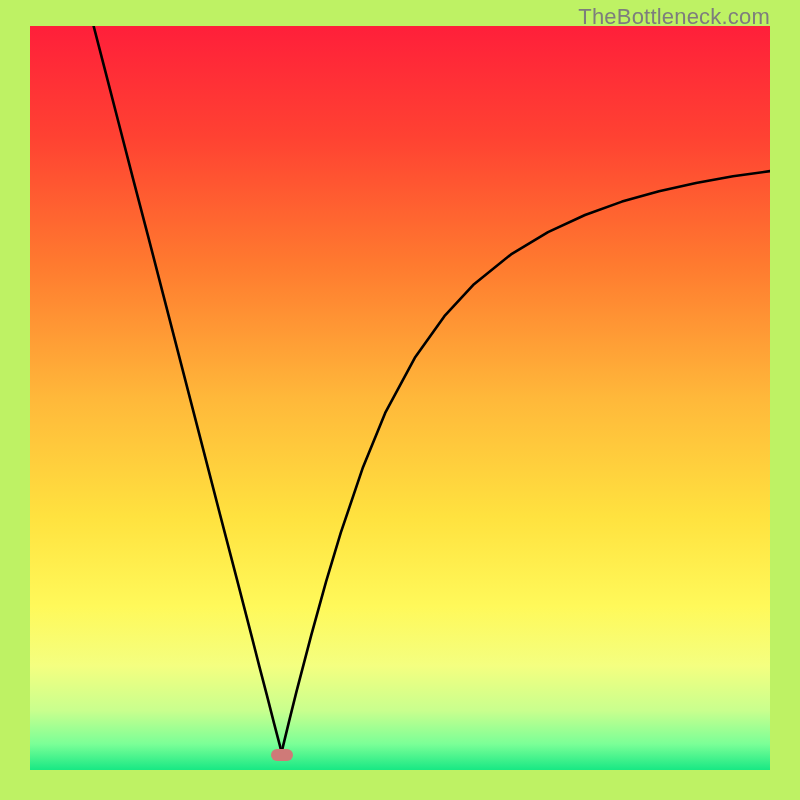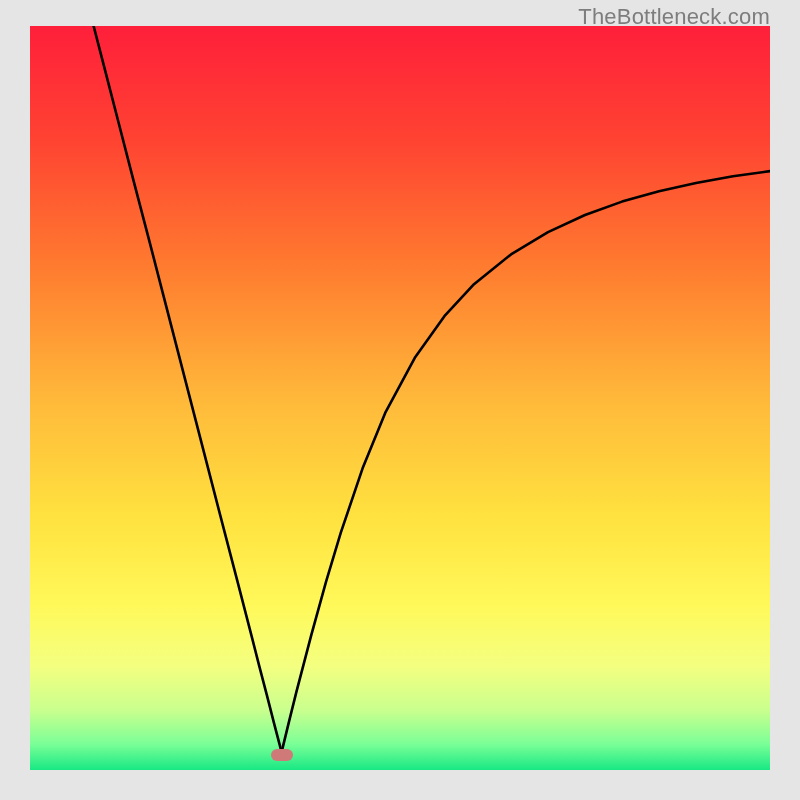--- a/index.html
+++ b/index.html
@@ -10,21 +10,21 @@
     background: #000;
     overflow: hidden;
     font-family: Arial, Helvetica, sans-serif;
   }
   .frame {
     position: absolute;
     left: 0;
     top: 0;
     width: 800px;
     height: 800px;
-    background: #e5e5e5;
+    background: #bef264;
   }
   .plot {
     position: absolute;
     left: 30px;
     top: 26px;
     width: 740px;
     height: 744px;
     overflow: hidden;
   }
   .watermark {

